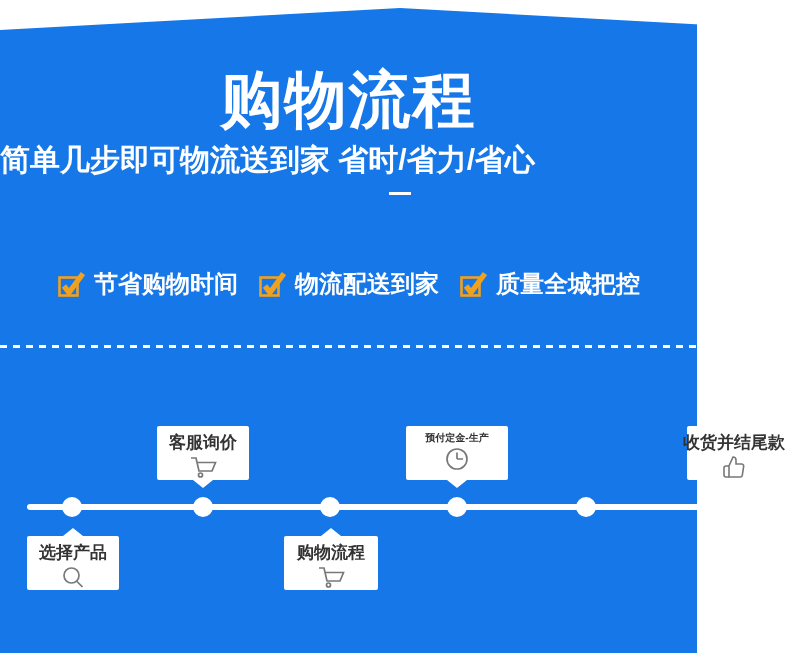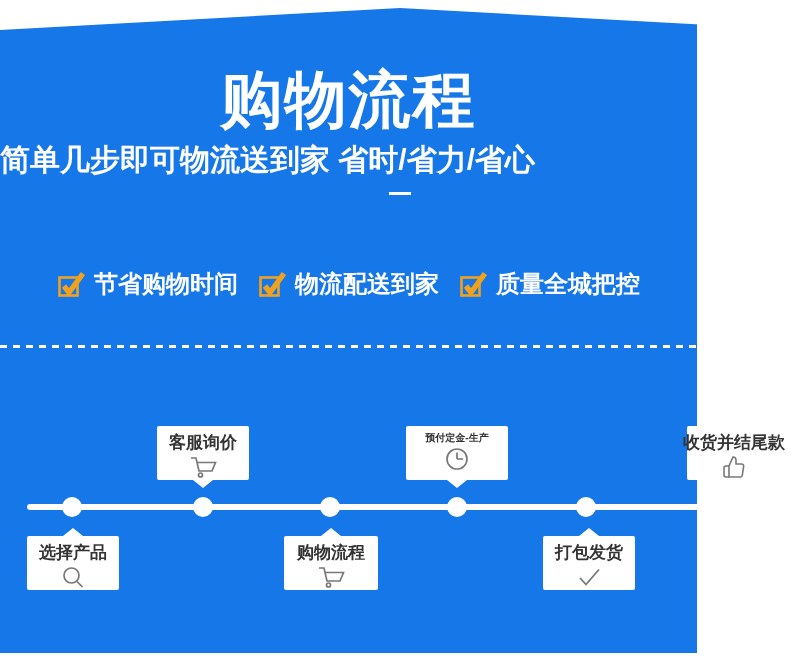--- a/index.html
+++ b/index.html
@@ -171,28 +171,20 @@
   <div class="step-box above wide" style="left:406px">
     <span class="step-label">预付定金-生产</span>
     <span>
       <svg width="26" height="26" viewBox="0 0 26 26" fill="none" stroke="#787878" stroke-width="1.7">
         <circle cx="13" cy="13" r="10"></circle>
         <path d="M13 13 V6.5 M13 13 h6"></path>
       </svg>
     </span>
   </div>
 
-  <div class="step-box below" style="left:543px">
-    <span class="step-label">打包发货</span>
-    <span>
-      <svg width="30" height="24" viewBox="0 0 30 24" fill="none" stroke="#787878" stroke-width="1.8">
-        <path d="M6 13 L12 19.5 L25 4.5"></path>
-      </svg>
-    </span>
-  </div>
 
   <div class="step-box above" style="left:687px;width:94px">
     <span class="step-label">收货并结尾款</span>
     <span>
       <svg width="26" height="24" viewBox="0 0 24 24" fill="none" stroke="#787878" stroke-width="1.6">
         <path d="M14 9 V5 a3 3 0 0 0 -3 -3 l-4 9 v11 h11.28 a2 2 0 0 0 2 -1.7 l1.38 -9 a2 2 0 0 0 -2 -2.3 z"></path>
         <path d="M7 22 H4 a2 2 0 0 1 -2 -2 v-7 a2 2 0 0 1 2 -2 h3"></path>
       </svg>
     </span>
   </div>

